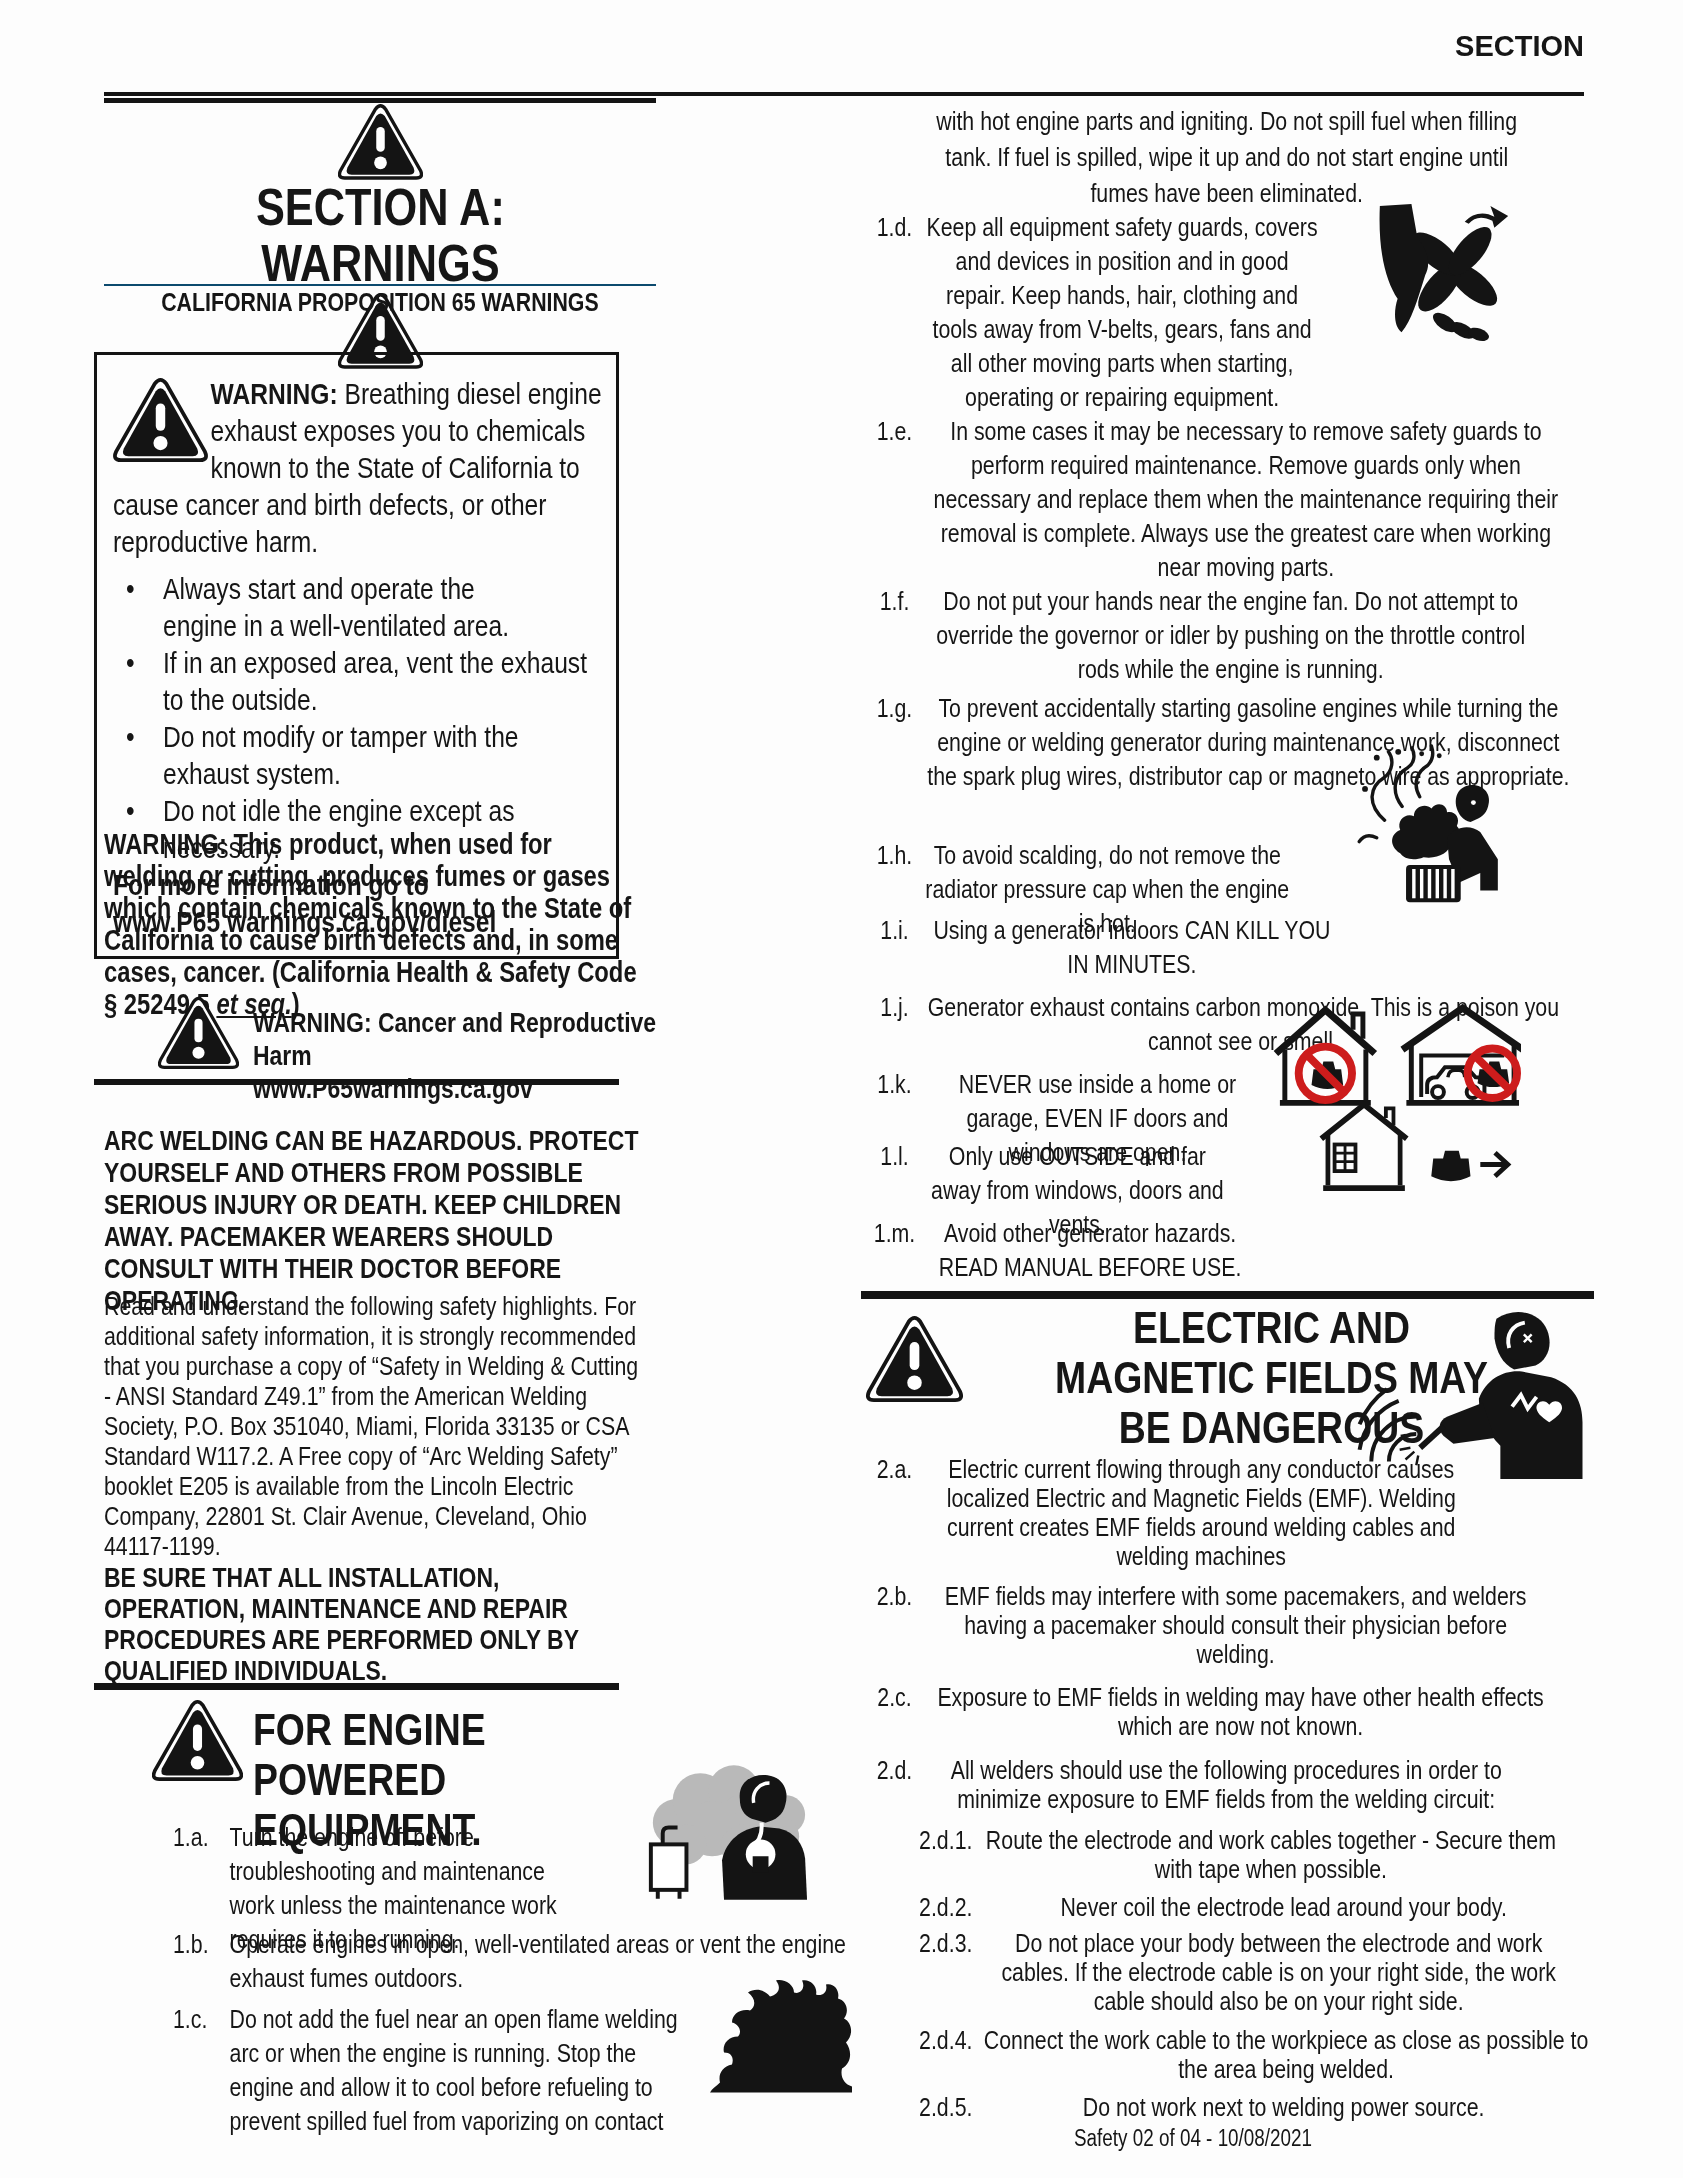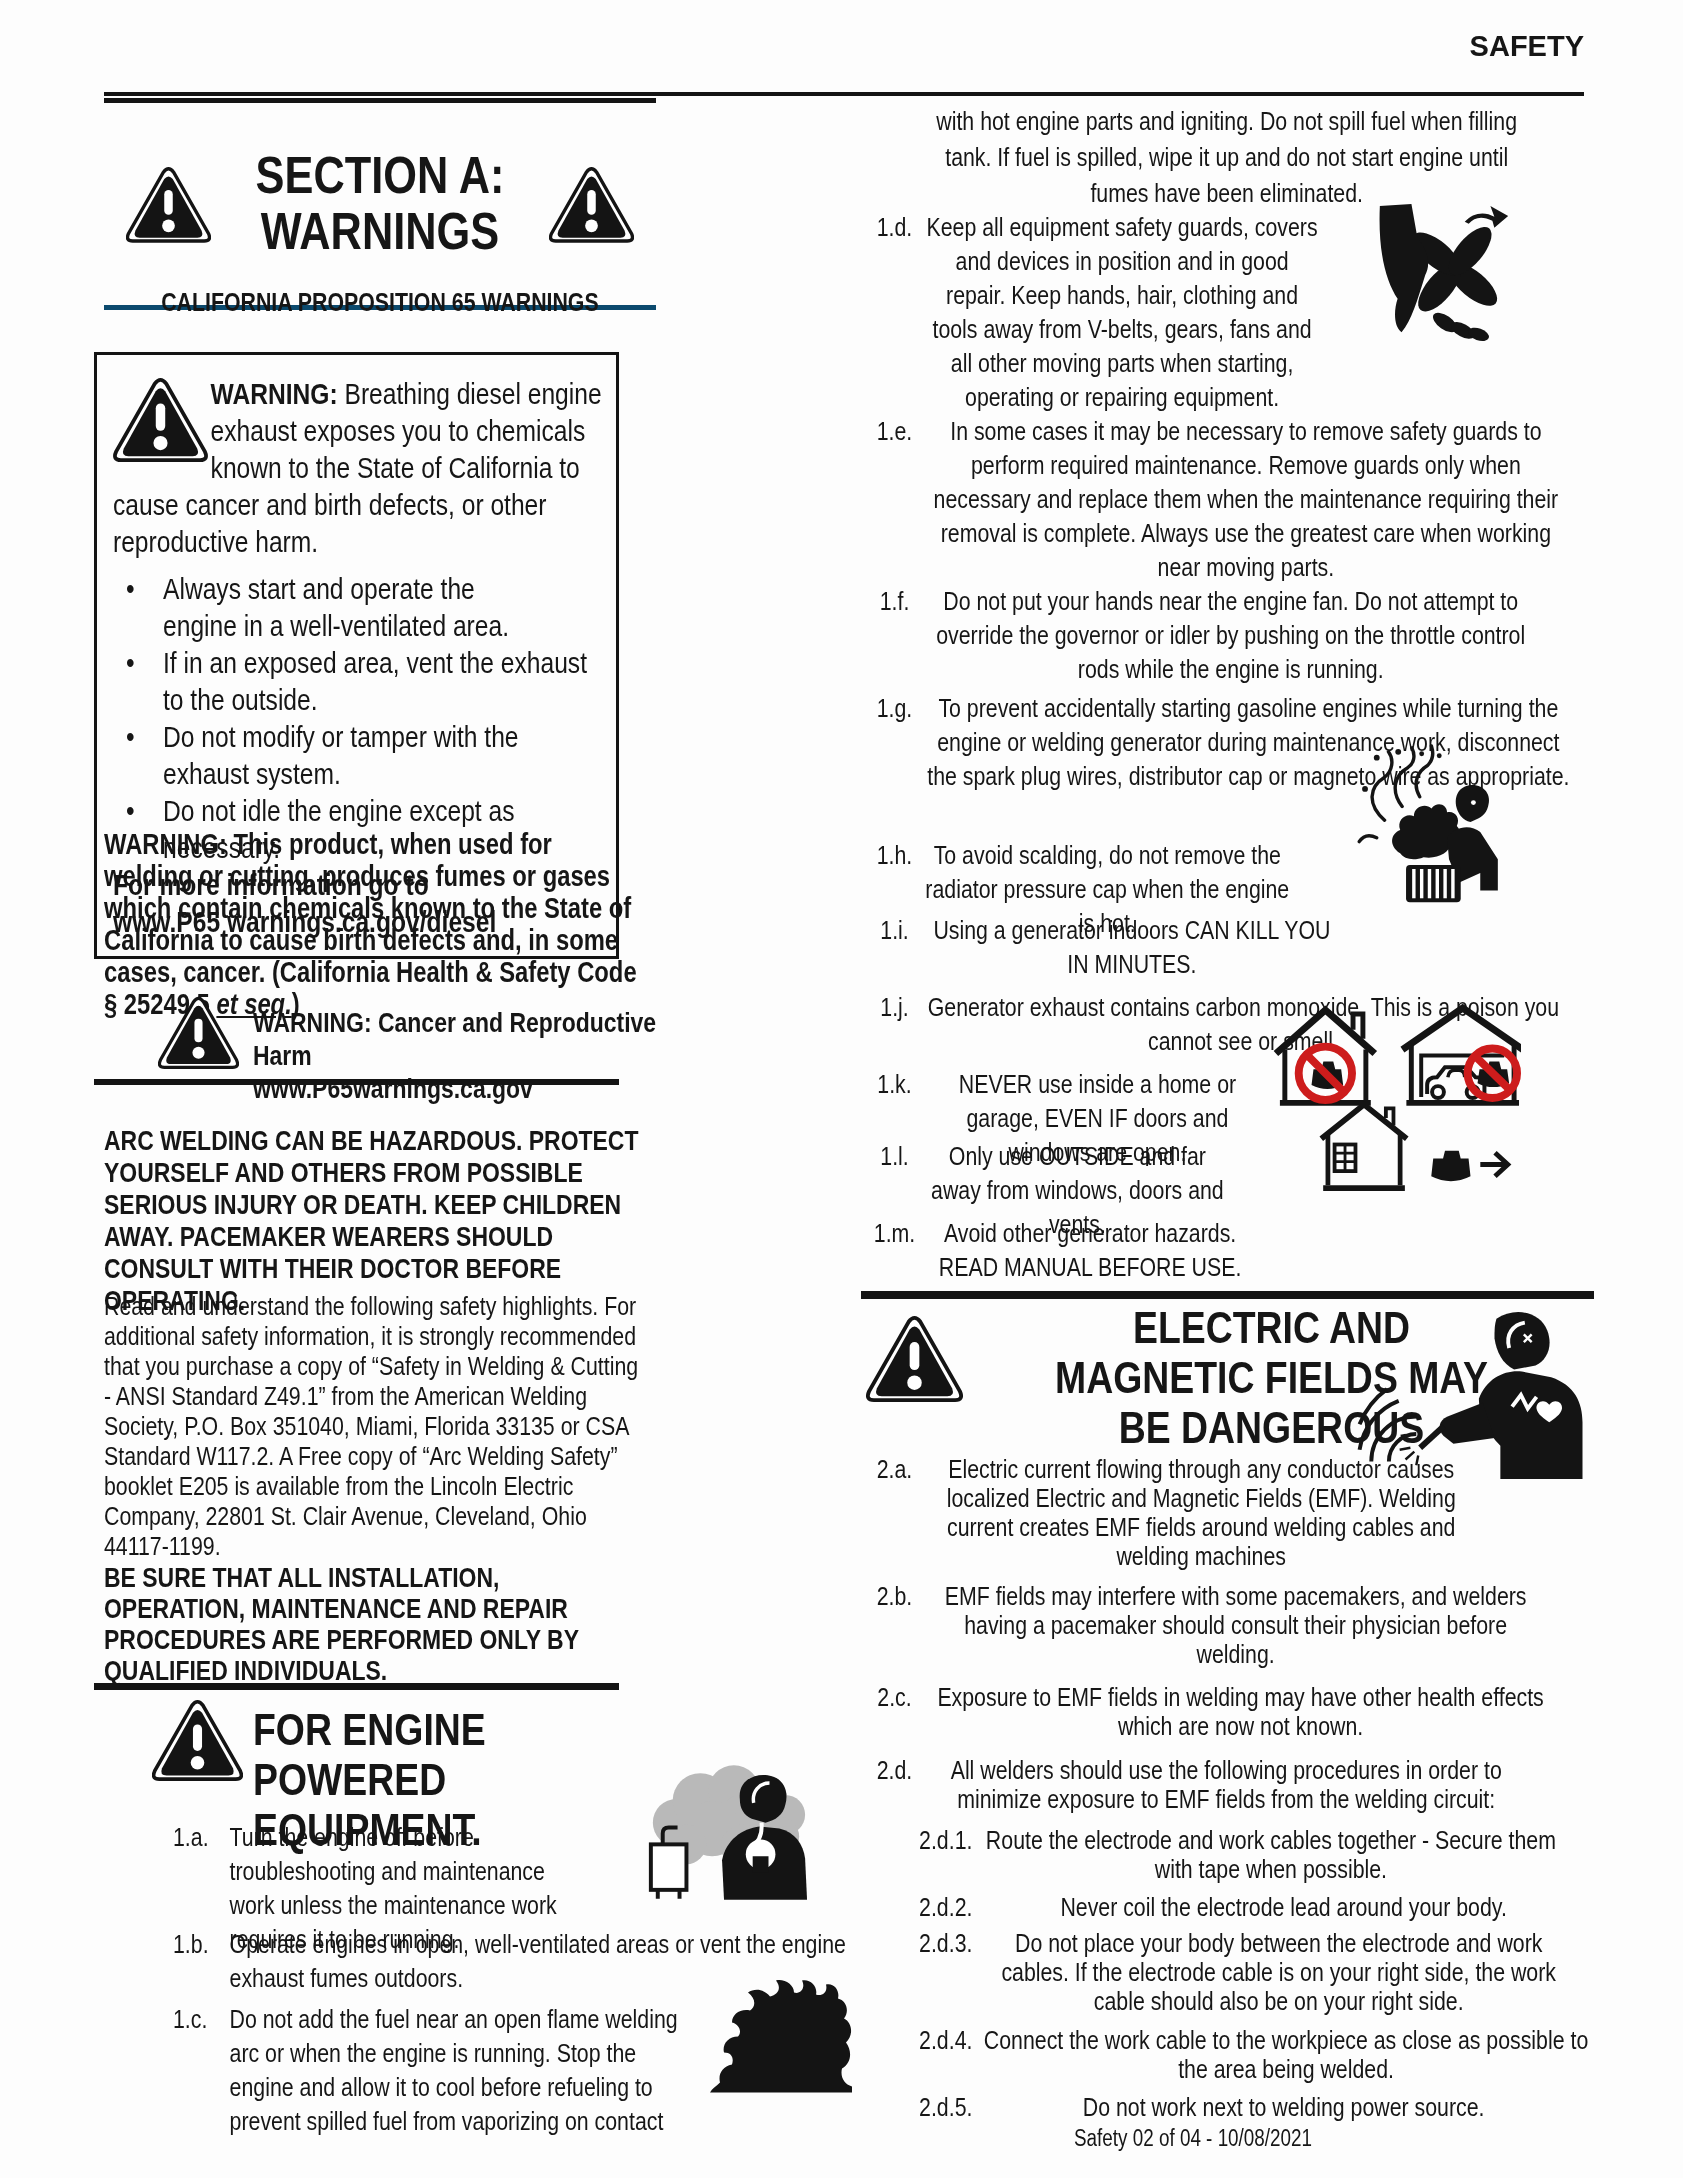--- a/index.html
+++ b/index.html
@@ -14,22 +14,22 @@
   .rule { background:#141414; }
 
   
   .safety-head { left:1257px; top:30px; width:327px; text-align:right; font-weight:bold; font-size:29px; letter-spacing:0; }
 
   
   .leftcol  { left:104px; top:0; width:552px; height:2178px; }
   .rightcol { left:861px; top:0; width:733px; height:2178px;text-align:center; }
 
   
-  .secA { left:0; top:98px; width:552px; height:212px; border-top:5px solid #141414; border-bottom:5px solid #0c4a6e;
-          display:flex; align-items:center; padding:0 22px; }
+  .secA { left:0; top:98px; width:552px; height:188px; border-top:5px solid #141414; border-bottom:2px solid #0c4a6e;
+          display:flex; align-items:center; padding:0 22px;flex-direction:column; }
   .secA-title { flex:1; text-align:center; font-weight:bold; font-size:51px; line-height:56px; transform:scaleX(0.85); }
   .prop65 { left:0; top:287px; width:673px; text-align:center; font-weight:bold; font-size:26px; }
 
   
   .dbox { left:-10px; top:352px; width:525px; border:3px solid #141414; padding:20px 16px 16px 16px; }
   .dbox-in { width:602px; font-size:30px; line-height:37px; }
   .tri-float { float:left; margin:2px 24px 6px 0; transform:scaleX(1.2195); transform-origin:0 0; }
   .bullet { display:flex; margin-top:0; }
   .bullet .dot { flex:0 0 61px; padding-left:16px; }
   .minfo { font-weight:bold; }
@@ -55,21 +55,21 @@
 
   .emf-title { left:194px; top:1303px; font-weight:bold; font-size:44px; line-height:50px; }
   .footer { left:1074px; top:2125px; font-size:23px; }
   svg { display:block; }
 </style>
 </head>
 <body>
 
 <div class="page" style="--red: #cd1c1c; --smoke: #b9b9b9;">
 
-  <div class="abs safety-head">SAFETY</div>
+  <div class="abs safety-head">SECTION</div>
   <div class="abs rule" style="left:104px; top:92px; width:1480px; height:4px;"></div>
 
   <div class="abs leftcol">
 
     <div class="abs secA">
       <span>
         <svg width="85" height="77" viewBox="0 0 100 90">
           <path d="M44 7 Q50 -1 56 7 L97 79 Q101 88 92 88 L8 88 Q-1 88 3 79 Z" fill="#fff" stroke="#141414" stroke-width="4"></path>
           <path d="M45 15 Q50 9 55 15 L89 76 Q92 84 84 84 L16 84 Q8 84 11 76 Z" fill="#141414"></path>
           <rect x="45" y="28" width="10" height="29" rx="5" fill="#fff"></rect>

